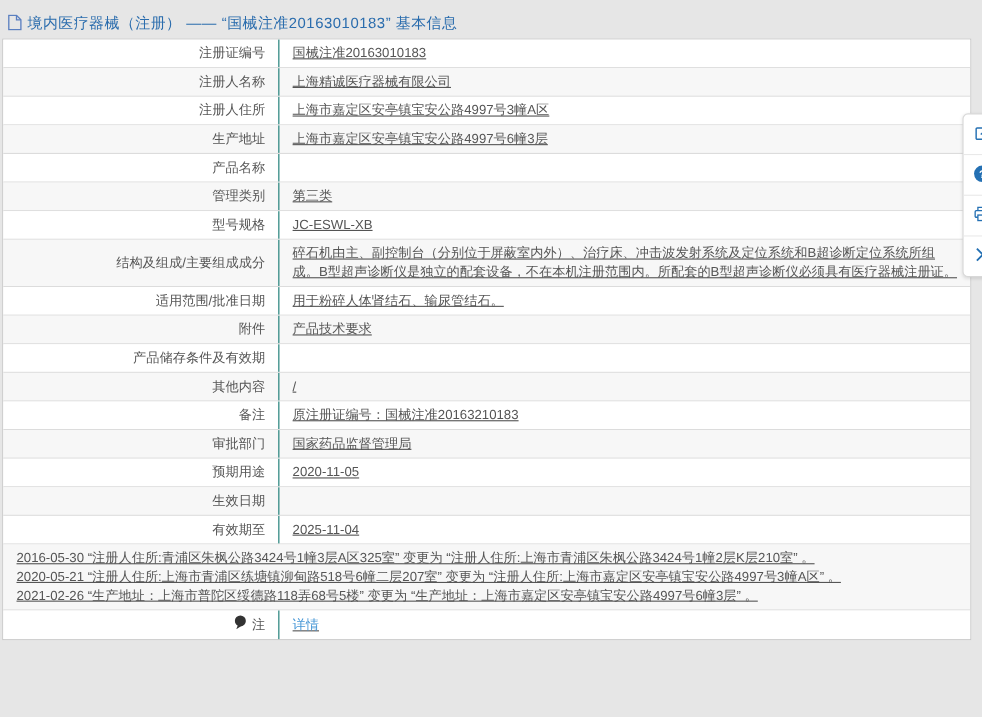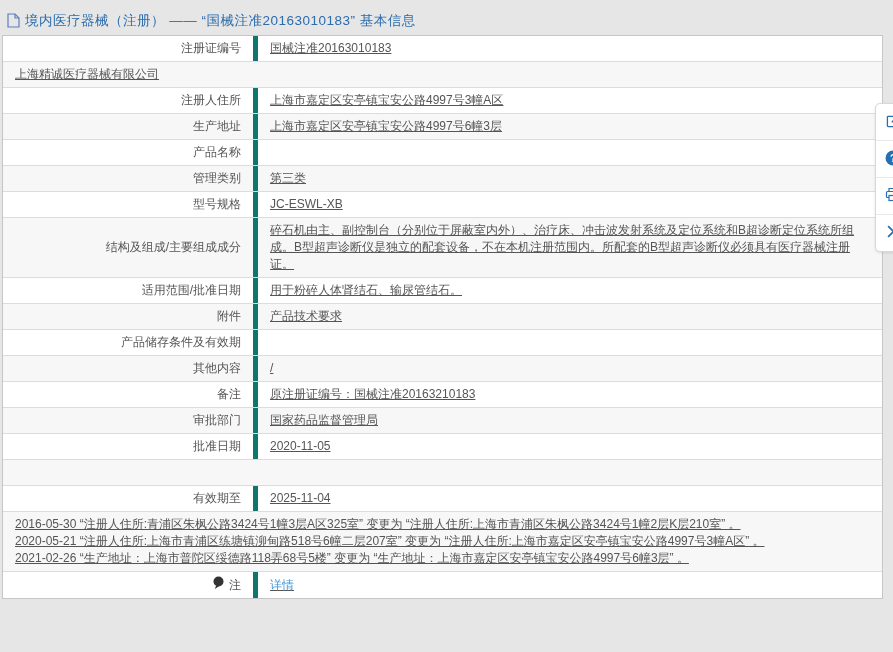--- a/index.html
+++ b/index.html
@@ -25,21 +25,21 @@
     display:flex;align-items:stretch;
     border-bottom:1px solid #dcdcdc;
     min-height:25px;background:#fff;
   }
   .t-row:nth-child(even){background:#f7f7f7;}
   .t-row:last-child{border-bottom:none;}
   .cell-label{
     flex:0 0 232px;width:232px;
     display:flex;align-items:center;justify-content:flex-end;gap:3px;
     text-align:right;padding:4px 12px 4px 6px;
-    border-right:5px solid #0f766e;
+    border-right:1px solid #0f766e;
     color:#555;line-height:17px;
   }
   .cell-value{
     flex:1;display:flex;flex-direction:column;justify-content:center;
     padding:4px 12px;line-height:17px;color:#555;
     word-break:break-all;
     text-decoration:underline;
   }
   .cell-value .entry{line-height:17px;}
   .link{color:#4596d6;text-decoration:none;cursor:pointer;}
@@ -69,20 +69,21 @@
   <span class="title">境内医疗器械（注册） —— “国械注准20163010183” 基本信息</span>
 </div>
 
 <div class="info-table">
 
   <div class="t-row">
     <div class="cell-label">注册证编号</div>
     <div class="cell-value">国械注准20163010183</div>
   </div>
   <div class="t-row">
+    <div class="cell-label">注册人名称</div>
     <div class="cell-value">上海精诚医疗器械有限公司</div>
   </div>
   <div class="t-row">
     <div class="cell-label">注册人住所</div>
     <div class="cell-value">上海市嘉定区安亭镇宝安公路4997号3幢A区</div>
   </div>
   <div class="t-row">
     <div class="cell-label">生产地址</div>
     <div class="cell-value">上海市嘉定区安亭镇宝安公路4997号6幢3层</div>
   </div>
@@ -119,24 +120,25 @@
   </div>
   <div class="t-row">
     <div class="cell-label">备注</div>
     <div class="cell-value">原注册证编号：国械注准20163210183</div>
   </div>
   <div class="t-row">
     <div class="cell-label">审批部门</div>
     <div class="cell-value">国家药品监督管理局</div>
   </div>
   <div class="t-row">
-    <div class="cell-label">批准日期</div>
+    <div class="cell-label">预期用途</div>
     <div class="cell-value">2020-11-05</div>
   </div>
   <div class="t-row">
+    <div class="cell-label">生效日期</div>
     <div class="cell-value"></div>
   </div>
   <div class="t-row">
     <div class="cell-label">有效期至</div>
     <div class="cell-value">2025-11-04</div>
   </div>
 
   <div class="t-row">
     <div class="cell-value">
       <div class="entry">2016-05-30 “注册人住所:青浦区朱枫公路3424号1幢3层A区325室” 变更为 “注册人住所:上海市青浦区朱枫公路3424号1幢2层K层210室” 。</div>

